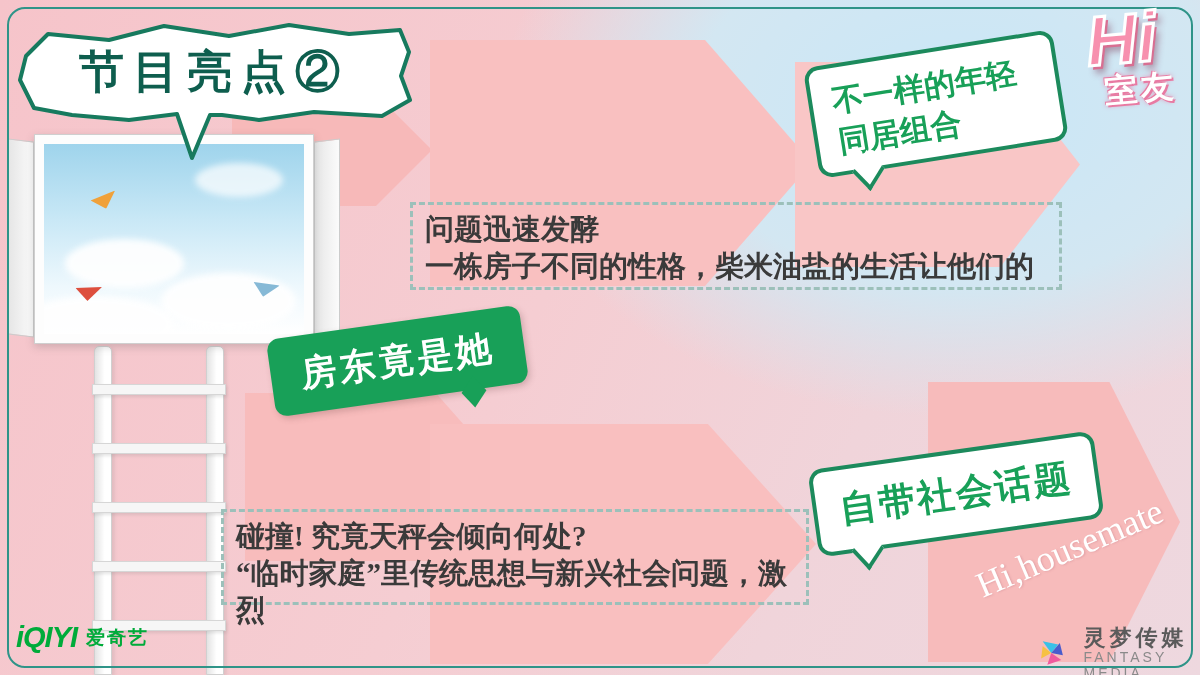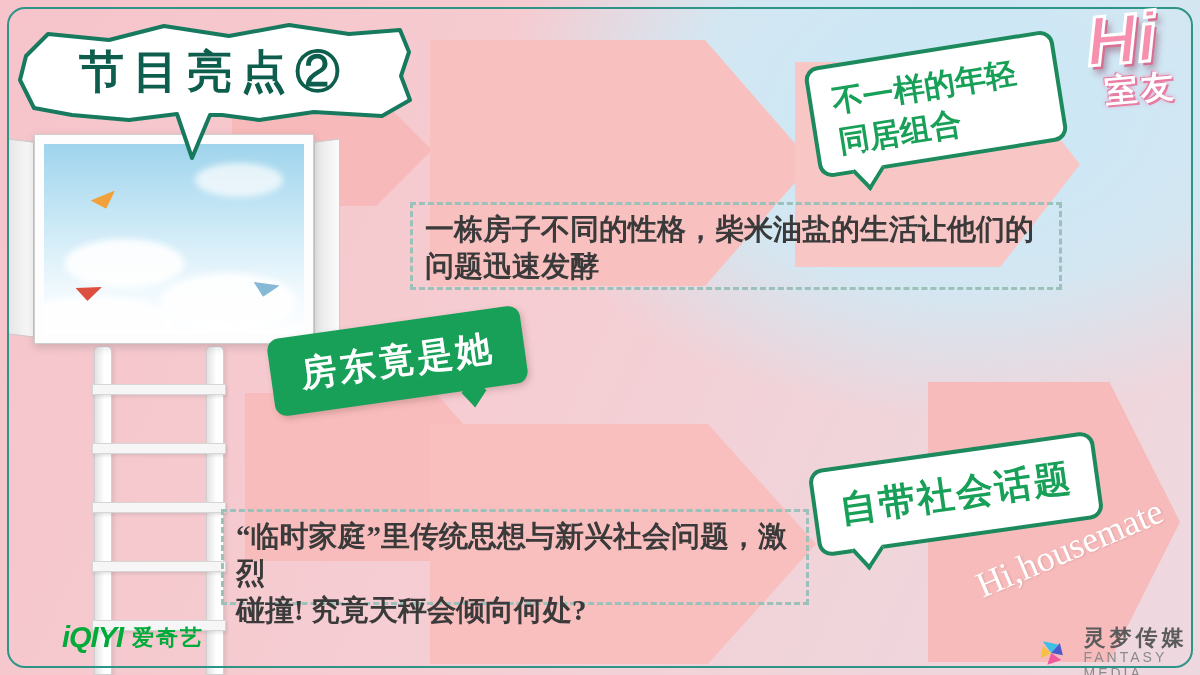--- a/index.html
+++ b/index.html
@@ -84,23 +84,23 @@
   
   .showlogo{position:absolute;left:1052px;top:4px;width:145px;height:148px;z-index:11;
     transform:rotate(-5deg);text-align:center;}
   .hi{font-size:70px;font-weight:900;font-style:italic;color:#f790ae;line-height:70px;
     -webkit-text-stroke:3px #ffffff;text-shadow:3px 4px 0 #d86f92,5px 8px 7px rgba(120,40,70,.45);}
   .hi-sub{display:inline-block;margin-top:-6px;margin-left:30px;font-size:33px;font-weight:900;
     color:#fff;letter-spacing:3px;text-shadow:0 0 5px #e87ba3,2px 2px 0 #e87ba3,-1px -1px 0 #e87ba3;}
 
   
   .iqiyi{position:absolute;left:16px;top:621px;z-index:11;display:flex;gap:9px;align-items:center;
-    color:#00ab3a;font-weight:900;margin-left:46px;}
+    color:#00ab3a;font-weight:900;}
   .iqiyi .mark{font-size:29px;letter-spacing:-1px;font-style:italic;}
-  .iqiyi .name{font-size:22px;letter-spacing:2px;font-family:Liberation Serif, serif;}
+  .iqiyi .name{font-size:19px;letter-spacing:2px;font-family:Liberation Serif, serif;}
   .fantasy{position:absolute;left:1038px;top:626px;z-index:11;display:flex;gap:19px;align-items:center;}
   .f-texts{display:flex;flex-direction:column;line-height:1.1;}
   .f-cn{font-size:22px;font-weight:700;color:#5b5b5b;letter-spacing:4px;font-family:"Liberation Serif",serif;}
   .f-en{font-size:14px;color:#8a8a8a;letter-spacing:3px;}
   .watermark{position:absolute;left:978px;top:566px;width:300px;z-index:9;
     transform:rotate(-23deg);transform-origin:left center;color:#fff;font-size:36px;
     font-family:"Liberation Serif",serif;text-shadow:1px 1px 2px rgba(200,130,140,.4);}
 </style>
 </head>
 <body>
@@ -143,26 +143,26 @@
     <div class="rail left"></div>
     <div class="rail right"></div>
     <div class="rung" style="top:38px"></div>
     <div class="rung" style="top:97px"></div>
     <div class="rung" style="top:156px"></div>
     <div class="rung" style="top:215px"></div>
     <div class="rung" style="top:274px"></div>
   </div>
 
   <div class="dashedbox box1">
+    <div>问题迅速发酵</div>
     <div>一栋房子不同的性格，柴米油盐的生活让他们的</div>
-    <div>问题迅速发酵</div>
   </div>
   <div class="dashedbox box3">
+    <div>碰撞! 究竟天秤会倾向何处?</div>
     <div>“临时家庭”里传统思想与新兴社会问题，激烈</div>
-    <div>碰撞! 究竟天秤会倾向何处?</div>
   </div>
 
   <div class="bubble outline b-young">
     <div>不一样的年轻</div>
     <div>同居组合</div>
     <div class="tail-o"></div>
   </div>
   <div class="bubble filled b-landlord">
     <span>房东竟是她</span>
     <div class="tail-f"></div>

